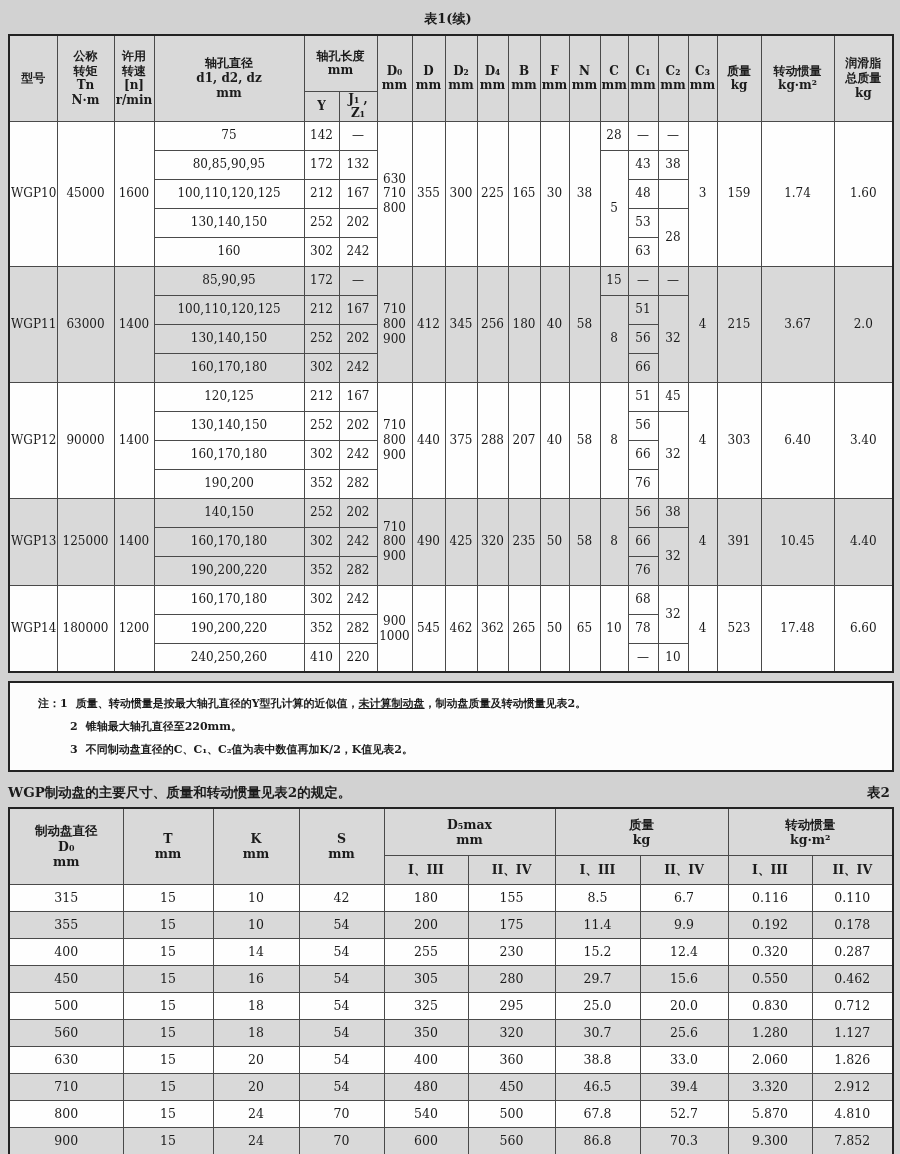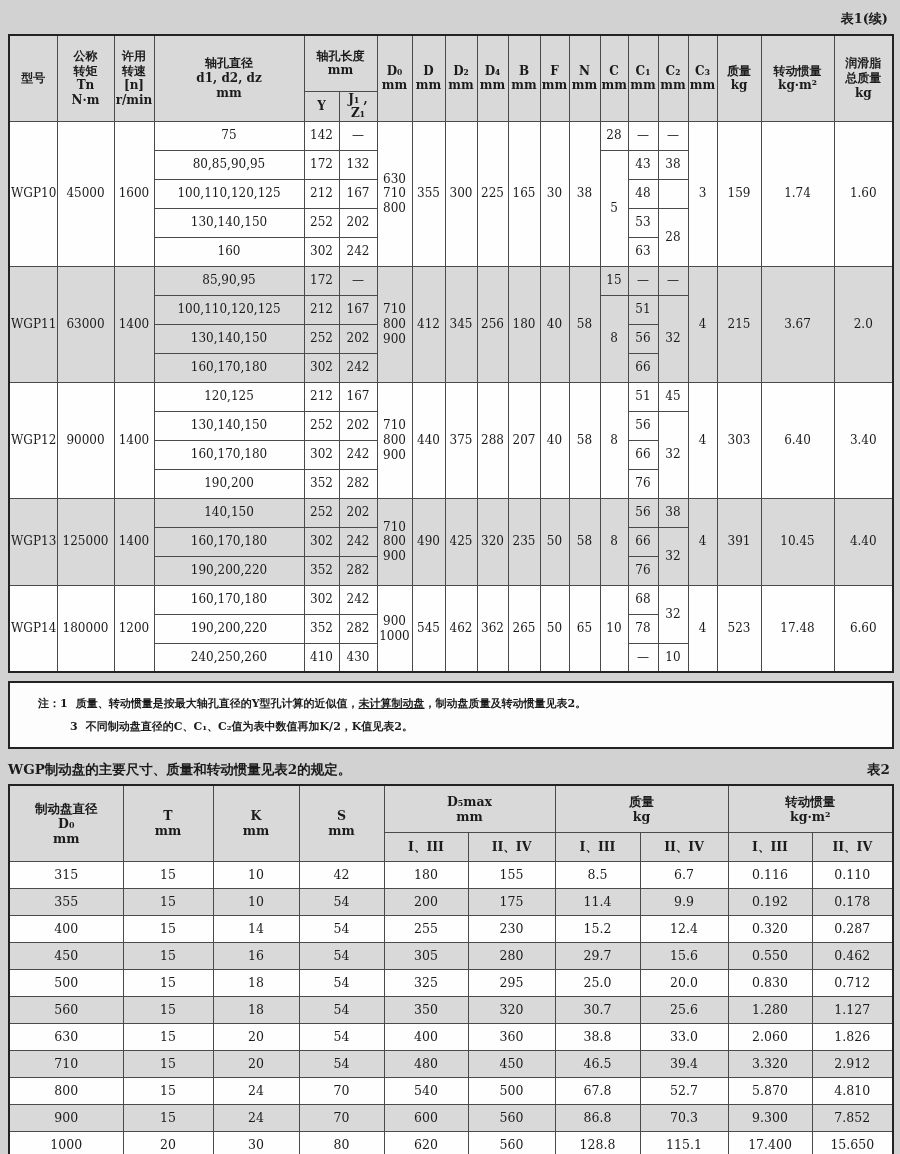--- a/index.html
+++ b/index.html
@@ -5,21 +5,21 @@
   html,body{margin:0;padding:0;}
   body{
     width:900px;height:1154px;
     background:#d2d2d2;
     font-family:"DejaVu Serif","Liberation Serif",serif;
     color:#1b1b1b;
     -webkit-font-smoothing:antialiased;
   }
   .page{padding:8px 8px 0 8px;}
   .cap{
-    text-align:right;font-weight:bold;font-size:13px;
+    text-align:center;font-weight:bold;font-size:13px;
     padding:2px 4px 6px 0;
   }
   table{border-collapse:collapse;table-layout:fixed;width:884px;background:#fefefe;}
   #t1,#t2{border:2px solid #222;}
   #t1 th,#t1 td,#t2 th,#t2 td{
     border:1px solid #4a4a4a;
     text-align:center;vertical-align:middle;
     white-space:pre-line;
     padding:0 1px;
     font-size:12px;line-height:1.22;
@@ -336,30 +336,33 @@
         </tr>
         <tr>
           <td class="al">190,200,220</td>
           <td>352</td>
           <td>282</td>
           <td>78</td>
         </tr>
         <tr>
           <td class="al">240,250,260</td>
           <td>410</td>
-          <td>430</td>
+          <td>220</td>
           <td>—</td>
           <td>10</td>
         </tr>
       </tbody>
   </table>
 
   <div class="notes">
     <div class="note-line note-first">
       <span>注：</span><span class="note-num">1</span><span>质量、转动惯量是按最大轴孔直径的Y型孔计算的近似值，</span><span class="u">未计算制动盘</span><span>，制动盘质量及转动惯量见表2。</span>
+    </div>
+    <div class="note-line note-rest">
+      <span class="note-num">2</span><span>锥轴最大轴孔直径至220mm。</span>
     </div>
     <div class="note-line note-rest">
       <span class="note-num">3</span><span>不同制动盘直径的C、C₁、C₂值为表中数值再加K/2，K值见表2。</span>
     </div>
   </div>
 
   <div class="intro-row">
     <span>WGP制动盘的主要尺寸、质量和转动惯量见表2的规定。</span>
     <span>表2</span>
   </div>

